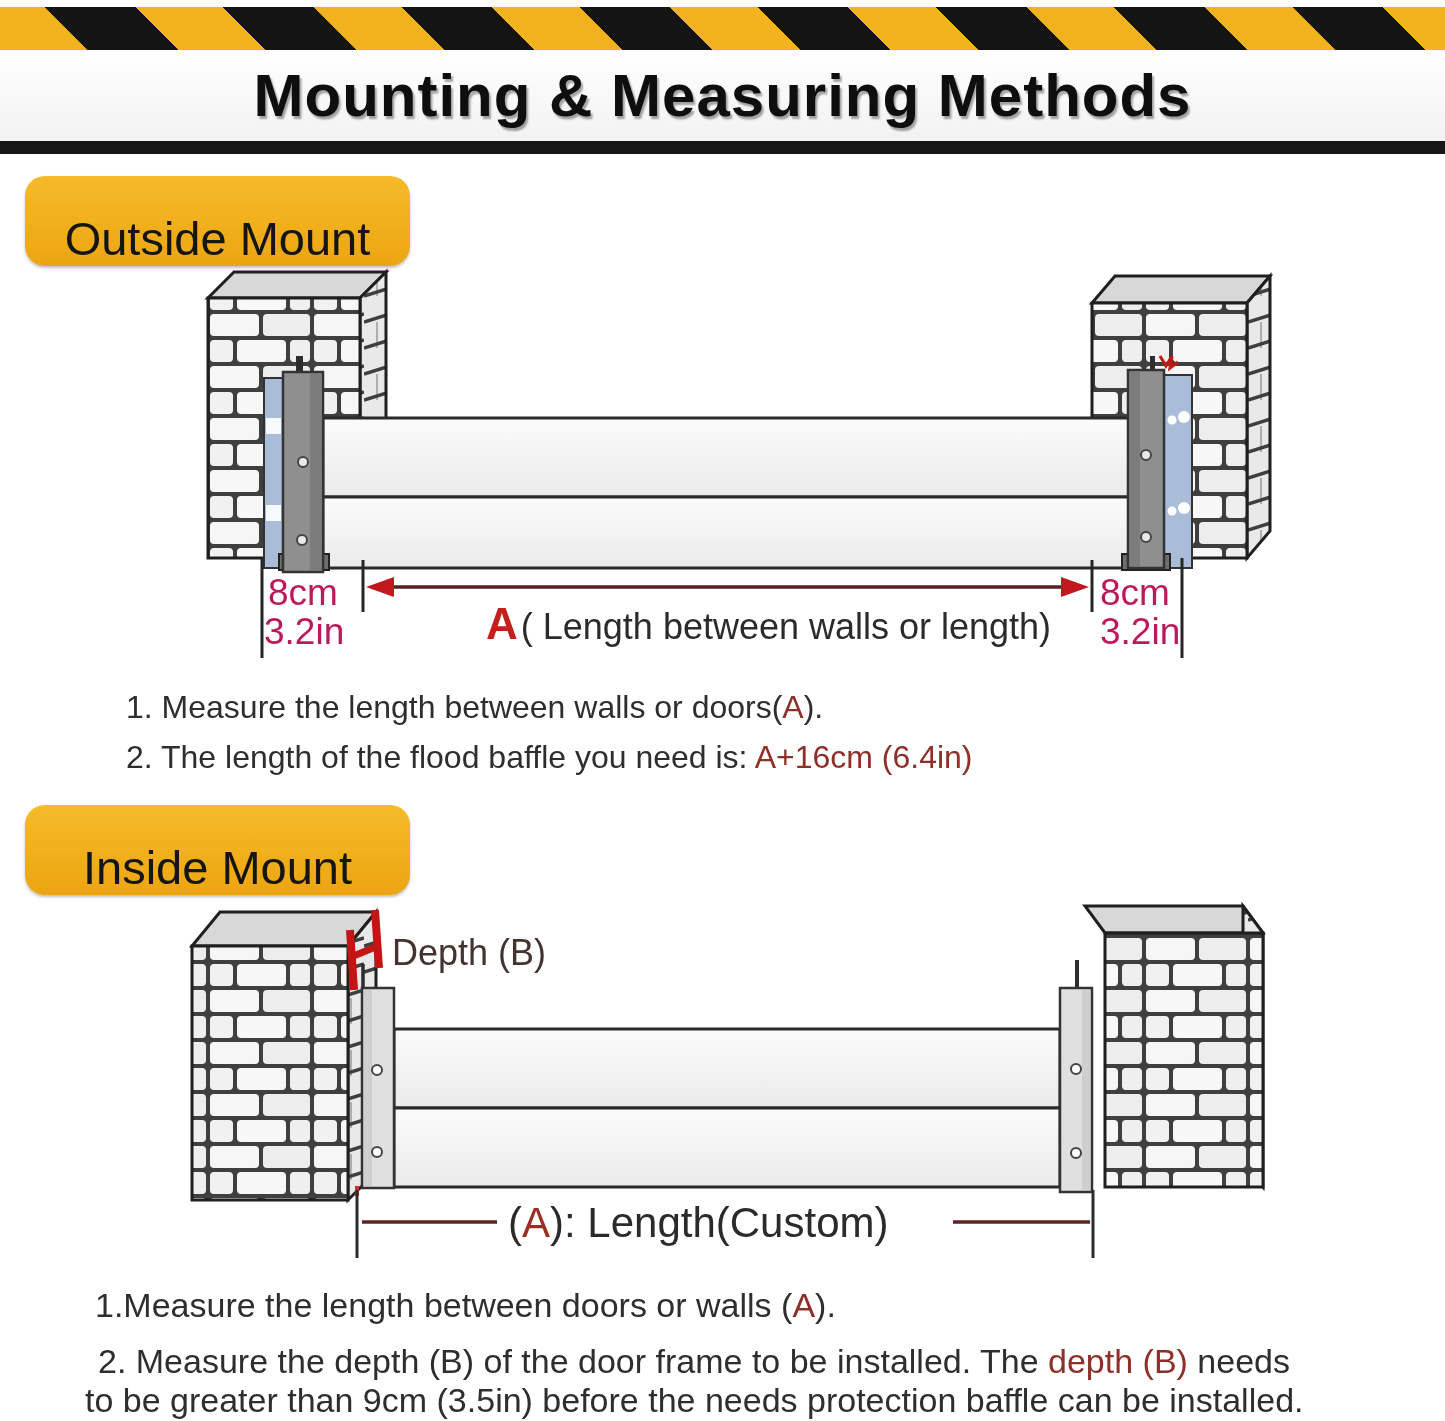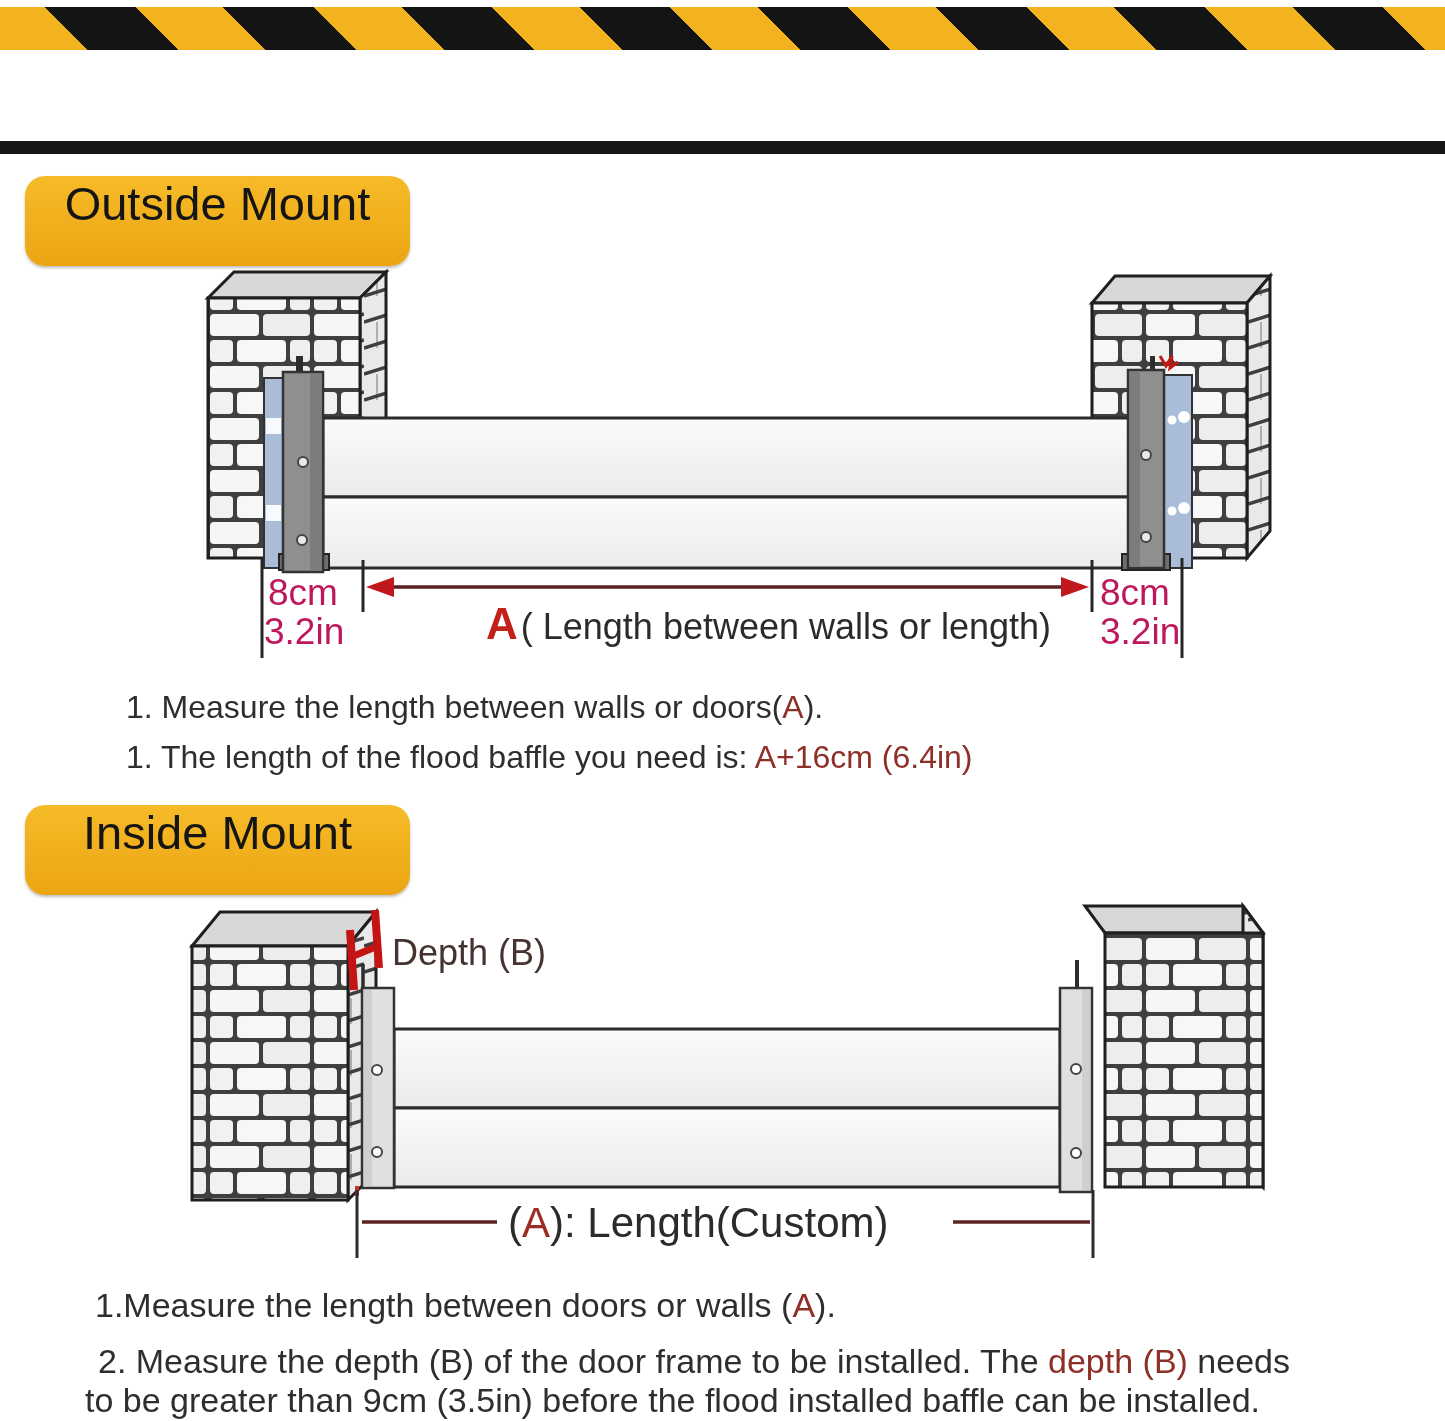--- a/index.html
+++ b/index.html
@@ -9,21 +9,21 @@
   .hazard{position:absolute;left:0;top:7px;width:1445px;height:43px;
           background:repeating-linear-gradient(45deg,#f2b31e 0 62px,#141414 62px 126px);}
   .title-band{position:absolute;left:0;top:50px;width:1445px;height:91px;
               background:linear-gradient(#ffffff,#f2f2f2);display:flex;align-items:center;justify-content:center;}
   .main-title{font-size:60px;font-weight:bold;color:#0e0e0e;letter-spacing:1px;
               text-shadow:2px 3px 2px rgba(0,0,0,0.35);}
   .black-bar{position:absolute;left:0;top:141px;width:1445px;height:13px;background:#171717;}
   
   .mount-label{position:absolute;left:25px;width:385px;height:90px;border-radius:20px;
                background:linear-gradient(#f6bb29,#eca512);box-shadow:0 2px 3px rgba(0,0,0,0.25);
-               display:flex;align-items:flex-start;justify-content:center;
+               display:flex;align-items:flex-end;justify-content:center;
                font-size:47px;color:#151515;}
   #outside-label{top:176px;}
   #inside-label{top:805px;}
   
   .diagram{position:absolute;left:0;}
   
   .dim-num{position:absolute;font-size:37px;color:#be185d;white-space:nowrap;}
   .span-label{position:absolute;left:486px;top:599px;display:flex;align-items:baseline;white-space:nowrap;}
   .span-label .em{font-size:44px;font-weight:bold;color:#c3201c;margin-right:3px;}
   .span-label .rest{font-size:36px;color:#2b2b2b;}
@@ -35,20 +35,23 @@
   .inside-dim{position:absolute;left:508px;top:1199px;font-size:42px;color:#2b2b2b;white-space:nowrap;}
   .inside-dim .em{color:#9c2d25;}
   .bnote{position:absolute;font-size:34px;color:#2e2e2e;white-space:nowrap;}
 </style>
 </head>
 <body>
 
 <div class="page">
 
   <div class="hazard"></div>
+  <div class="title-band">
+    <div class="main-title">Mounting &amp; Measuring Methods</div>
+  </div>
   <div class="black-bar"></div>
 
   <div class="mount-label" id="outside-label">
     <span>Outside Mount</span>
   </div>
   <div class="mount-label" id="inside-label">
     <span>Inside Mount</span>
   </div>
 
   <svg class="diagram" style="top:260px" width="1445" height="400" viewBox="0 260 1445 400">
@@ -134,21 +137,21 @@
   <div class="dim-num" style="left:1100px;top:572px">8cm</div>
   <div class="dim-num" style="left:1100px;top:611px">3.2in</div>
 
   <div class="span-label">
     <span class="em">A</span>
     <span class="rest">( Length between walls or length)</span>
   </div>
 
   <div class="notes" style="left:126px;top:682px">
     <div><span>1. Measure the length between walls or doors(</span><span class="em">A</span><span>).</span></div>
-    <div><span>1. The length of the flood baffle you need is: </span><span class="em">A+16cm (6.4in)</span></div>
+    <div><span>2. The length of the flood baffle you need is: </span><span class="em">A+16cm (6.4in)</span></div>
   </div>
 
   <svg class="diagram" style="top:890px" width="1445" height="380" viewBox="0 890 1445 380">
     <defs>
       <pattern id="brick2" width="104" height="52" patternUnits="userSpaceOnUse">
         <rect width="104" height="52" fill="#3f3f3f"></rect>
         <rect x="2" y="2" width="49" height="22" rx="4" fill="#f6f6f6"></rect>
         <rect x="55" y="2" width="47" height="22" rx="4" fill="#ededed"></rect>
         <rect x="2" y="28" width="23" height="22" rx="4" fill="#f1f1f1"></rect>
         <rect x="29" y="28" width="49" height="22" rx="4" fill="#f7f7f7"></rect>
@@ -219,15 +222,15 @@
   <div class="inside-dim">
     <span>(</span><span class="em">A</span><span>): Length(Custom)</span>
   </div>
 
   <div class="bnote" style="left:95px;top:1286px">
     <span>1.Measure the length between doors or walls (</span><span class="em-maroon">A</span><span>).</span>
   </div>
   <div class="bnote" style="left:98px;top:1342px">
     <span>2. Measure the depth (B) of the door frame to be installed. The </span><span class="em-maroon">depth (B)</span><span> needs</span>
   </div>
-  <div class="bnote" style="left:85px;top:1381px">to be greater than 9cm (3.5in) before the flood installed baffle can be installed.</div>
+  <div class="bnote" style="left:85px;top:1381px">to be greater than 9cm (3.5in) before the needs protection baffle can be installed.</div>
 
 </div>
 
 </body></html>

